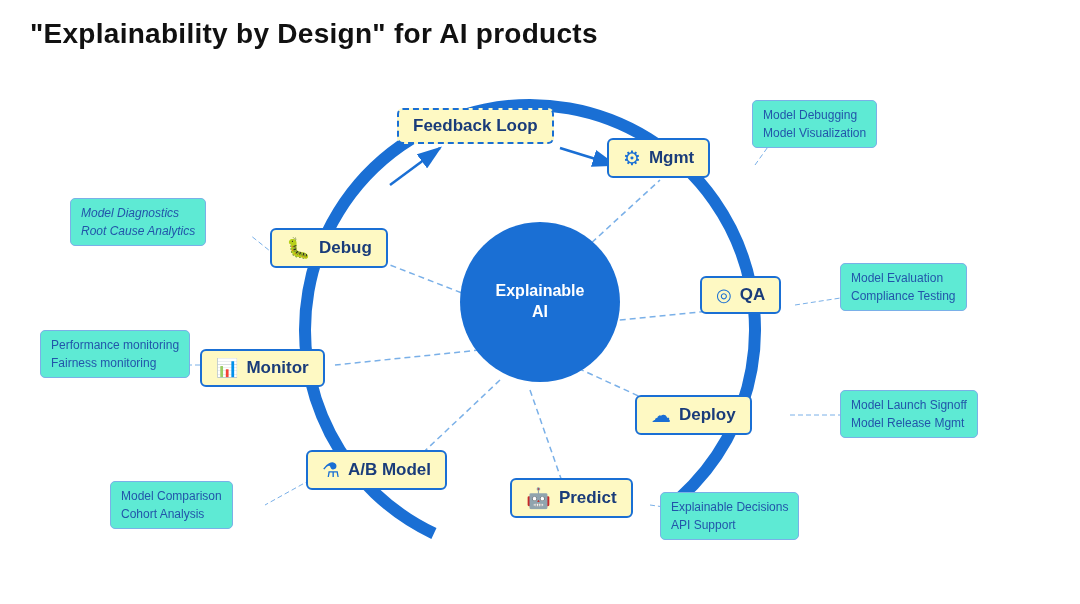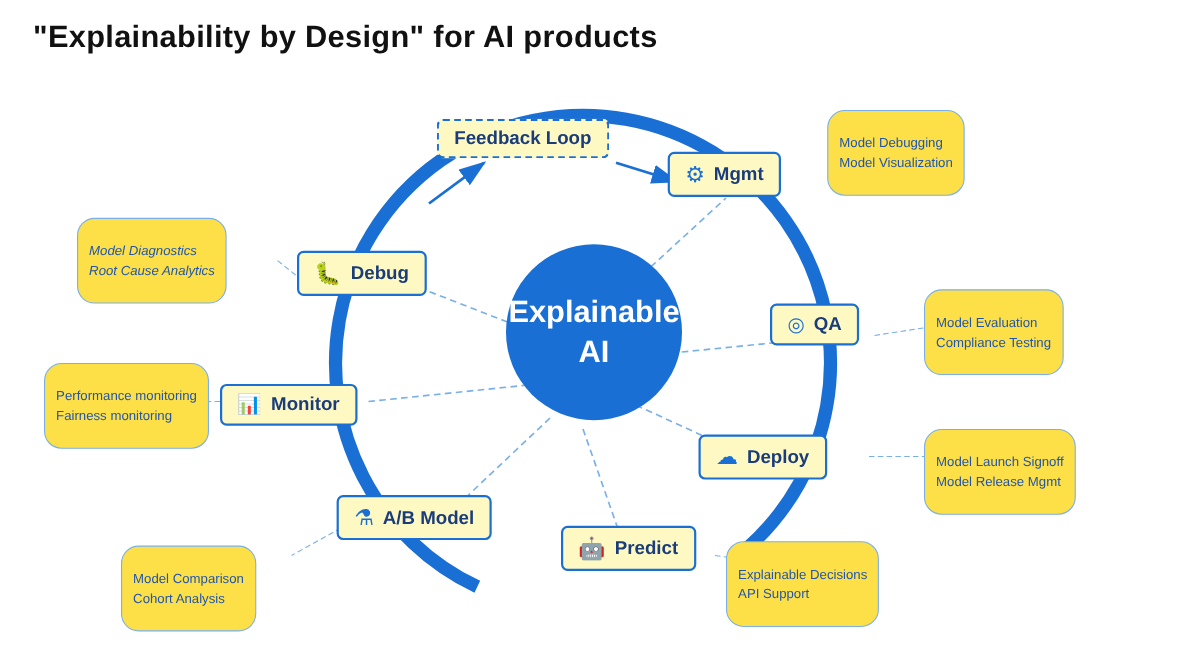--- a/index.html
+++ b/index.html
@@ -40,21 +40,21 @@
       left: 50%;
       transform: translate(-50%, -50%);
       display: flex;
       flex-direction: column;
       align-items: center;
       justify-content: center;
       z-index: 10;
     }
     .center-circle-text {
       color: #fff;
-      font-size: 28px;
+      font-size: 16px;
       font-weight: 700;
       text-align: center;
       line-height: 1.3;
     }
 
     
     .ring-svg {
       position: absolute;
       top: 0;
       left: 0;
@@ -87,23 +87,23 @@
     }
     .node.dashed {
       border-style: dashed;
       border-color: #1a6fd4;
     }
 
     
     .annotation {
       position: absolute;
       border: 1.5px solid #7ab0e8;
-      border-radius: 16px;
-      background: #fde047;
-      padding: 20px 10px;
+      border-radius: 5px;
+      background: #5eead4;
+      padding: 5px 10px;
       z-index: 20;
     }
     .annotation-text {
       font-size: 12px;
       color: #2255aa;
       line-height: 1.5;
     }
 
     
     
@@ -222,21 +222,21 @@
       Model Launch Signoff<br>Model Release Mgmt
     </div>
   </div>
 
   <div class="annotation" style="top: 492px; left: 660px;">
     <div class="annotation-text">
       Explainable Decisions<br>API  Support
     </div>
   </div>
 
-  <div class="annotation" style="top: 481px; left: 110px; margin-top: 15px;">
+  <div class="annotation" style="top: 481px; left: 110px;">
     <div class="annotation-text">
       Model Comparison<br>Cohort Analysis
     </div>
   </div>
 
   <div class="annotation" style="top: 330px; left: 40px;">
     <div class="annotation-text">
       Performance monitoring<br>Fairness monitoring
     </div>
   </div>

